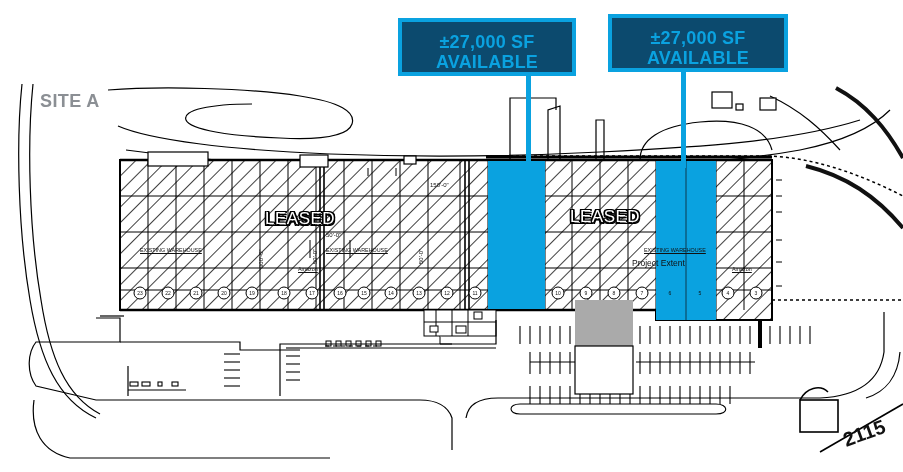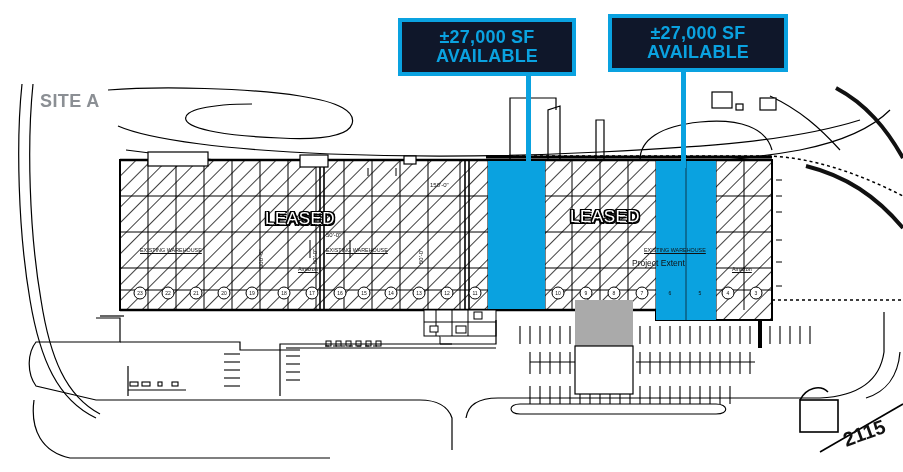--- a/index.html
+++ b/index.html
@@ -1,23 +1,23 @@
 <!DOCTYPE html>
 <html><head>
 <meta charset="utf-8">
 <style>
   html,body{margin:0;padding:0;background:#ffffff;}
   body{width:903px;height:472px;overflow:hidden;
        font-family:"Liberation Sans",sans-serif;-webkit-font-smoothing:antialiased;}
   #stage{position:relative;width:903px;height:472px;background:#fff;}
   #plan{position:absolute;left:0;top:0;width:903px;height:472px;}
 
-  .callout{position:absolute;background:#0f172a;border:4px solid #0aa2e0;
+  .callout{position:absolute;background:#0c4a6e;border:4px solid #0aa2e0;
            box-sizing:border-box;display:flex;flex-direction:column;
-           align-items:center;justify-content:center;line-height:1.08;}
+           align-items:center;justify-content:flex-end;line-height:1.08;}
   .callout .ln{color:#0aa2e0;font-weight:bold;font-size:18px;letter-spacing:.2px;
                white-space:nowrap;}
   #callout-a{left:398px;top:18px;width:178px;height:58px;}
   #callout-b{left:608px;top:14px;width:180px;height:58px;}
 
   .leader{position:absolute;background:#0aa2e0;width:5px;}
   #leader-a{left:526px;top:76px;height:92px;}
   #leader-b{left:681px;top:72px;height:96px;}
 
   .hl{position:absolute;background:#0aa2e0;}

